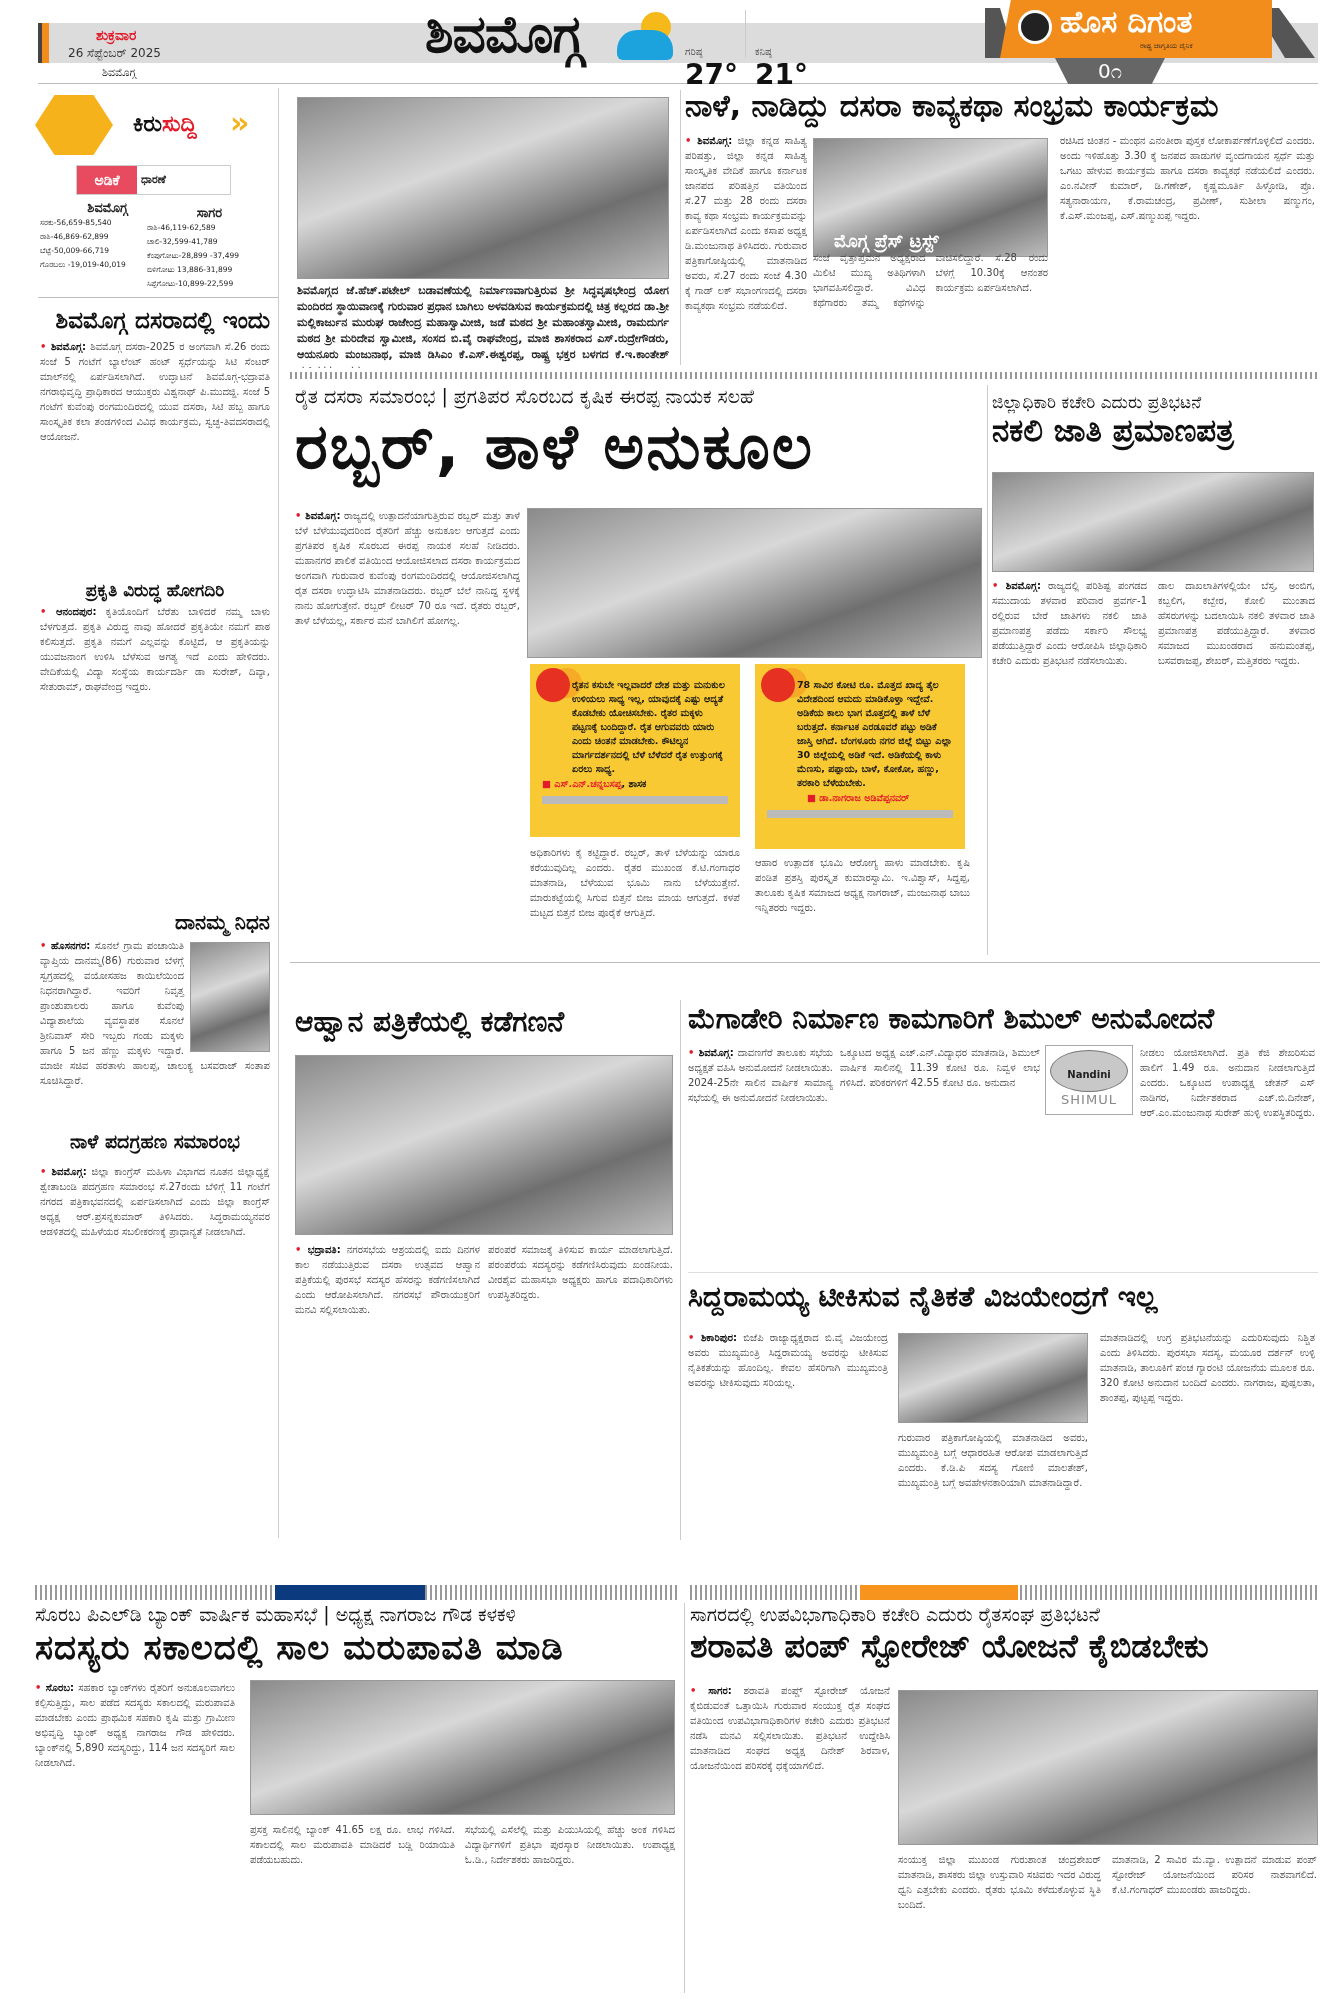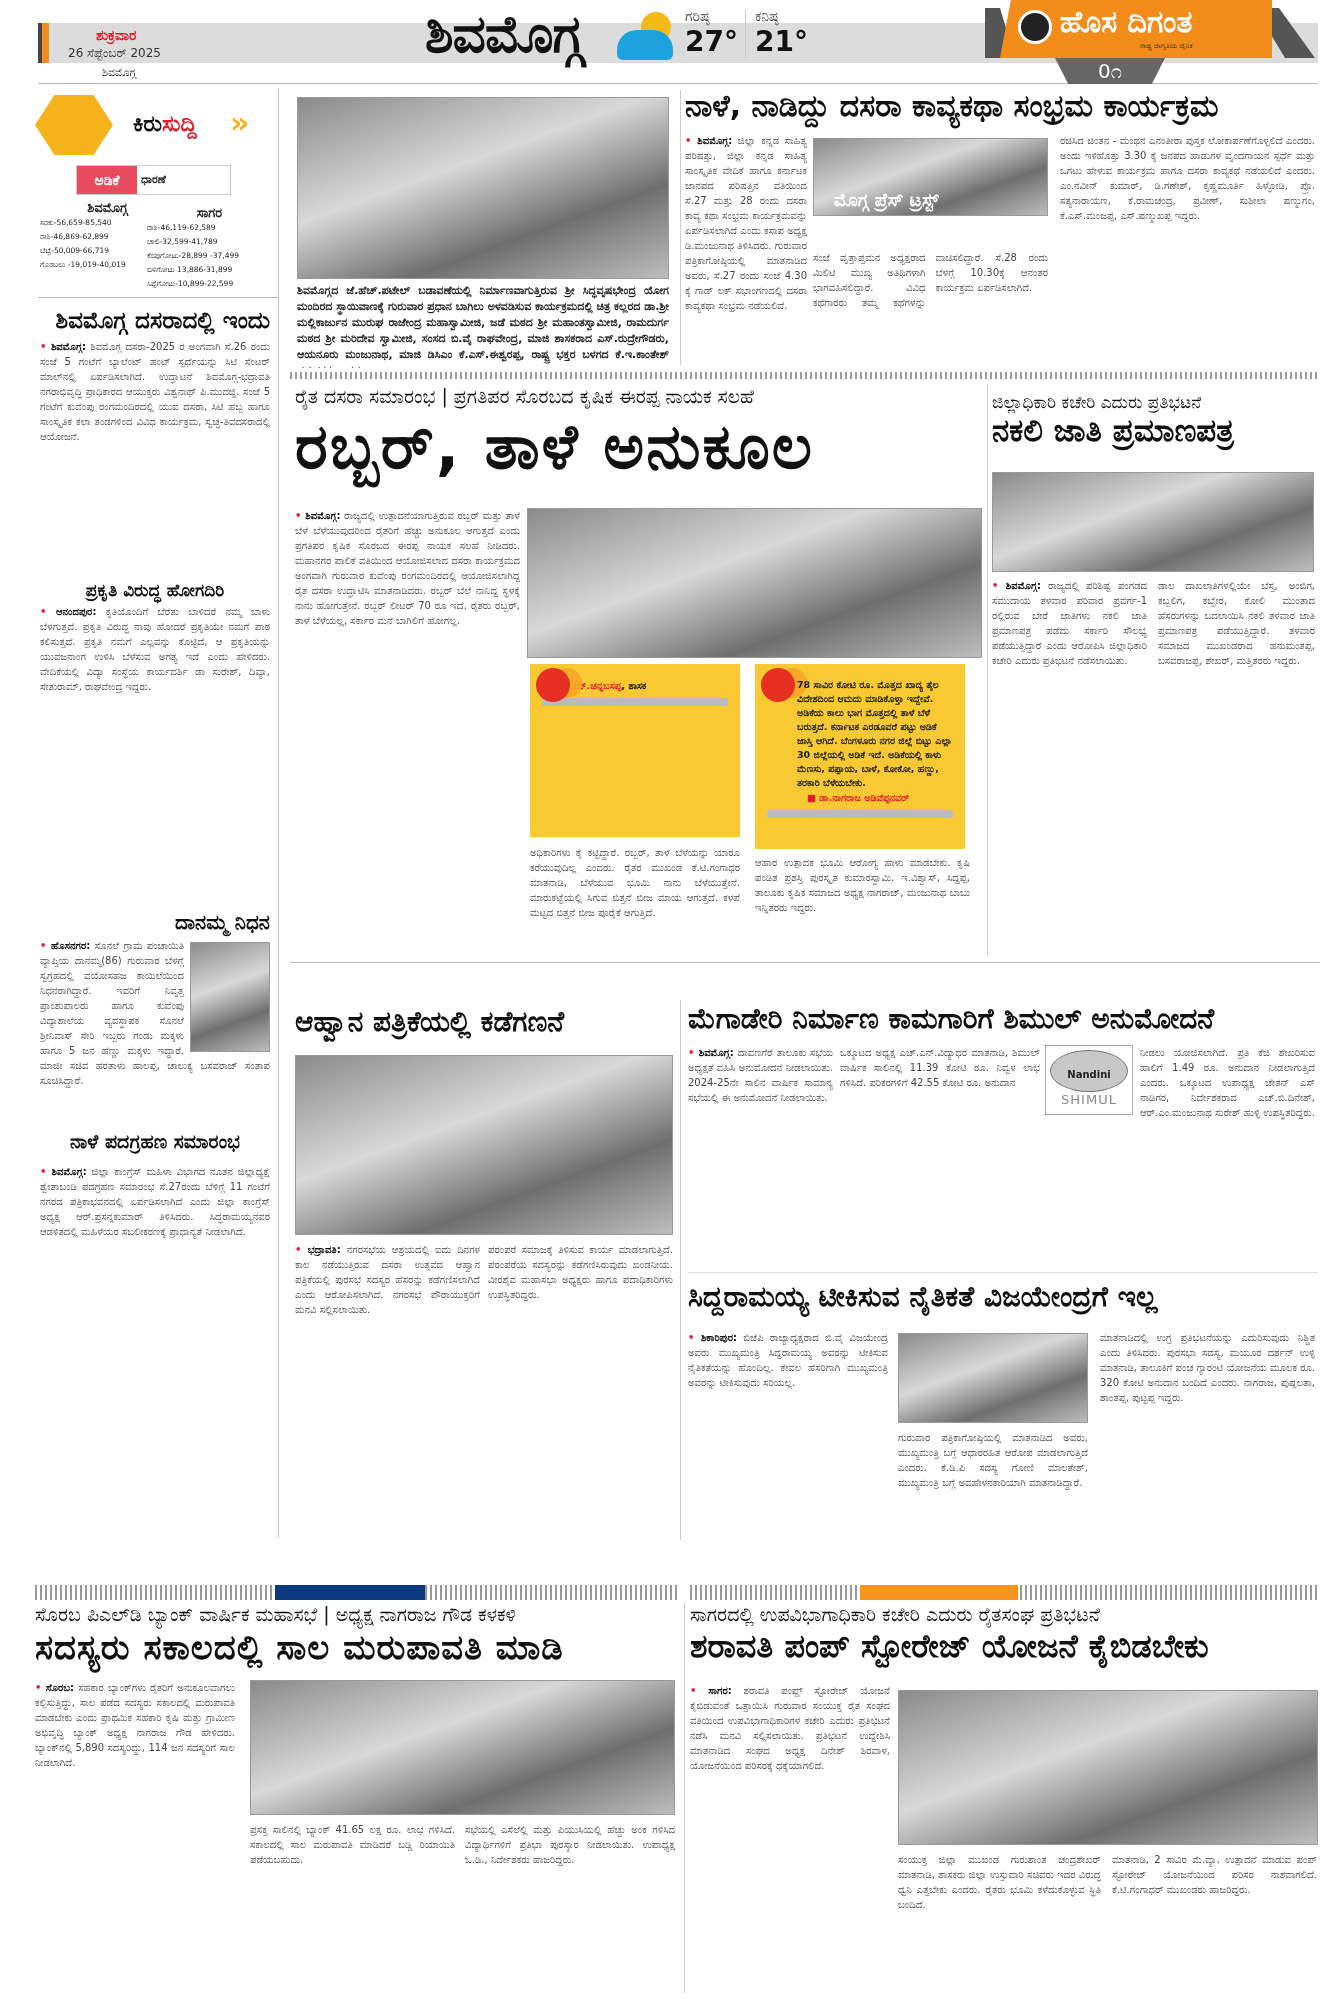--- a/index.html
+++ b/index.html
@@ -8,21 +8,21 @@
   
   .mast-band { left: 38px; top: 23px; width: 1280px; height: 40px; background: #dcdcdc; }
   .mast-bar { left: 38px; top: 23px; width: 11px; height: 40px; background: #f28c1b; border-left: 4px solid #444; }
   .day { left: 96px; top: 27px; color: #e21c2a; font-weight: bold; font-size: 14px; }
   .date { left: 68px; top: 46px; font-size: 12px; color: #333; }
   .loc { left: 102px; top: 66px; font-size: 11px; }
   .city { left: 425px; top: 3px; font-size: 52px; font-weight: bold; color: #111; letter-spacing: -1px; font-family: "DejaVu Serif", serif; }
   .weather { left: 615px; top: 8px; width: 60px; height: 55px; }
   .sun { position: absolute; left: 26px; top: 4px; width: 30px; height: 30px; border-radius: 50%; background: #f6b91a; }
   .cloud { position: absolute; left: 2px; top: 22px; width: 56px; height: 30px; border-radius: 20px 20px 6px 6px; background: #1ca3dd; }
-  .temp-label { font-size: 14px; color: #444; }
+  .temp-label { font-size: 10px; color: #444; margin-top: 38px; }
   .temp { font-size: 28px; font-weight: bold; color: #111; }
   .brand { left: 1000px; top: 0; width: 272px; height: 58px; background: #f28c1b; clip-path: polygon(4% 0,100% 0,100% 100%,0 100%); }
   .brand-title { left: 1060px; top: 4px; font-size: 30px; font-weight: bold; color: #fff; }
   .brand-sub { left: 1140px; top: 42px; font-size: 7px; color: #222; }
   .brand-logo { left: 1018px; top: 10px; width: 34px; height: 34px; border-radius: 50%; background: #222; border: 3px solid #fff; }
   .page-tab { left: 1055px; top: 58px; width: 110px; height: 26px; background: #666; clip-path: polygon(0 0,100% 0,88% 100%,12% 100%); color: #fff; font-size: 20px; text-align: center; line-height: 26px; }
   .rule { height: 1px; background: #bbb; }
   .dotrule { height: 10px; background: repeating-linear-gradient(90deg,#999 0 2px,#fff 2px 5px); }
   .vrule { width: 1px; background: #ccc; }
   .headline { font-weight: bold; color: #111; white-space: nowrap; font-family: "DejaVu Sans", sans-serif; }
@@ -133,36 +133,37 @@
   <div class="headline" style="font-size:19px;text-align:center;">ನಾಳೆ ಪದಗ್ರಹಣ ಸಮಾರಂಭ</div>
   <div class="body-txt" style="height:370px;margin-top:11px;"><span class="dateline">ಶಿವಮೊಗ್ಗ:</span> <span>ಜಿಲ್ಲಾ ಕಾಂಗ್ರೆಸ್ ಮಹಿಳಾ ವಿಭಾಗದ ನೂತನ ಜಿಲ್ಲಾಧ್ಯಕ್ಷೆ ಶ್ವೇತಾಬಂಡಿ ಪದಗ್ರಹಣ ಸಮಾರಂಭ ಸೆ.27ರಂದು ಬೆಳಿಗ್ಗೆ 11 ಗಂಟೆಗೆ ನಗರದ ಪತ್ರಿಕಾಭವನದಲ್ಲಿ ಏರ್ಪಡಿಸಲಾಗಿದೆ ಎಂದು ಜಿಲ್ಲಾ ಕಾಂಗ್ರೆಸ್ ಅಧ್ಯಕ್ಷ ಆರ್.ಪ್ರಸನ್ನಕುಮಾರ್ ತಿಳಿಸಿದರು. ಸಿದ್ಧರಾಮಯ್ಯನವರ ಆಡಳಿತದಲ್ಲಿ ಮಹಿಳೆಯರ ಸಬಲೀಕರಣಕ್ಕೆ ಪ್ರಾಧಾನ್ಯತೆ ನೀಡಲಾಗಿದೆ.</span></div>
 </div>
 
 <div class="abs photo" style="left:297px;top:97px;width:372px;height:182px;"></div>
 <div class="abs caption" style="left:297px;top:283px;width:372px;height:85px;overflow:hidden;text-align:justify;">ಶಿವಮೊಗ್ಗದ ಜೆ.ಹೆಚ್.ಪಟೇಲ್ ಬಡಾವಣೆಯಲ್ಲಿ ನಿರ್ಮಾಣವಾಗುತ್ತಿರುವ ಶ್ರೀ ಸಿದ್ಧವೃಷಭೇಂದ್ರ ಯೋಗ ಮಂದಿರದ ಸ್ಥಾಯಿವಾಣಕ್ಕೆ ಗುರುವಾರ ಪ್ರಧಾನ ಬಾಗಿಲು ಅಳವಡಿಸುವ ಕಾರ್ಯಕ್ರಮದಲ್ಲಿ ಚಿತ್ರ ಕಲ್ಲರದ ಡಾ.ಶ್ರೀ ಮಲ್ಲಿಕಾರ್ಜುನ ಮುರುಘ ರಾಜೇಂದ್ರ ಮಹಾಸ್ವಾಮೀಜಿ, ಜಡೆ ಮಠದ ಶ್ರೀ ಮಹಾಂತಸ್ವಾಮೀಜಿ, ರಾಮದುರ್ಗ ಮಠದ ಶ್ರೀ ಮರಿದೇವ ಸ್ವಾಮೀಜಿ, ಸಂಸದ ಬಿ.ವೈ ರಾಘವೇಂದ್ರ, ಮಾಜಿ ಶಾಸಕರಾದ ಎಸ್.ರುದ್ರೇಗೌಡರು, ಆಯನೂರು ಮಂಜುನಾಥ, ಮಾಜಿ ಡಿಸಿಎಂ ಕೆ.ಎಸ್.ಈಶ್ವರಪ್ಪ, ರಾಷ್ಟ್ರ ಭಕ್ತರ ಬಳಗದ ಕೆ.ಇ.ಕಾಂತೇಶ್ ಮತ್ತಿತರರು ಇದ್ದರು.</div>
 <div class="abs vrule" style="left:680px;top:90px;height:275px;"></div>
 
 <div class="abs headline" style="left:685px;top:88px;font-size:30px;">ನಾಳೆ, ನಾಡಿದ್ದು ದಸರಾ ಕಾವ್ಯಕಥಾ ಸಂಭ್ರಮ ಕಾರ್ಯಕ್ರಮ</div>
 <div class="abs body-txt" style="left:685px;top:133px;width:122px;height:232px;"><span class="dateline">ಶಿವಮೊಗ್ಗ:</span> <span>ಜಿಲ್ಲಾ ಕನ್ನಡ ಸಾಹಿತ್ಯ ಪರಿಷತ್ತು, ಜಿಲ್ಲಾ ಕನ್ನಡ ಸಾಹಿತ್ಯ ಸಾಂಸ್ಕೃತಿಕ ವೇದಿಕೆ ಹಾಗೂ ಕರ್ನಾಟಕ ಜಾನಪದ ಪರಿಷತ್ತಿನ ವತಿಯಿಂದ ಸೆ.27 ಮತ್ತು 28 ರಂದು ದಸರಾ ಕಾವ್ಯ ಕಥಾ ಸಂಭ್ರಮ ಕಾರ್ಯಕ್ರಮವನ್ನು ಏರ್ಪಡಿಸಲಾಗಿದೆ ಎಂದು ಕಸಾಪ ಅಧ್ಯಕ್ಷ ಡಿ.ಮಂಜುನಾಥ ತಿಳಿಸಿದರು. ಗುರುವಾರ ಪತ್ರಿಕಾಗೋಷ್ಠಿಯಲ್ಲಿ ಮಾತನಾಡಿದ ಅವರು, ಸೆ.27 ರಂದು ಸಂಜೆ 4.30 ಕ್ಕೆ ಗಾಡ್ ಲಕ್ ಸಭಾಂಗಣದಲ್ಲಿ ದಸರಾ ಕಾವ್ಯಕಥಾ ಸಂಭ್ರಮ ನಡೆಯಲಿದೆ.</span></div>
-<div class="abs photo" style="left:813px;top:138px;width:235px;height:78px;">
+<div class="abs photo" style="left:813px;top:138px;width:235px;height:119px;">
   <div style="position:absolute;left:20px;bottom:4px;color:#fff;font-weight:bold;font-size:18px;">ಮೊಗ್ಗ ಪ್ರೆಸ್ ಟ್ರಸ್ಟ್</div>
 </div>
 <div class="abs body-txt" style="left:813px;top:250px;width:235px;height:115px;column-count:2;column-gap:10px;">ಸಂಜೆ ವೃತ್ತಾಪ್ತಮನ ಅಧ್ಯಕ್ಷರಾದ ಮಿಲಿಟಿ ಮುಖ್ಯ ಅತಿಥಿಗಳಾಗಿ ಭಾಗವಹಿಸಲಿದ್ದಾರೆ. ವಿವಿಧ ಕಥೆಗಾರರು ತಮ್ಮ ಕಥೆಗಳನ್ನು ವಾಚಿಸಲಿದ್ದಾರೆ. ಸೆ.28 ರಂದು ಬೆಳಗ್ಗೆ 10.30ಕ್ಕೆ ಆನಂತರ ಕಾರ್ಯಕ್ರಮ ಏರ್ಪಡಿಸಲಾಗಿದೆ.</div>
 <div class="abs body-txt" style="left:1060px;top:133px;width:255px;height:232px;">ರಚಿಸಿದ ಚಿಂತನ - ಮಂಥನ ಎನಂತೀರಾ ಪುಸ್ತಕ ಲೋಕಾರ್ಪಣೆಗೊಳ್ಳಲಿದೆ ಎಂದರು. ಅಂದು ಇಳಿಹೊತ್ತು 3.30 ಕ್ಕೆ ಜನಪದ ಹಾಡುಗಳ ವೃಂದಗಾಯನ ಸ್ಪರ್ಧೆ ಮತ್ತು ಒಗಟು ಹೇಳುವ ಕಾರ್ಯಕ್ರಮ ಹಾಗೂ ದಸರಾ ಕಾವ್ಯಕಥೆ ನಡೆಯಲಿದೆ ಎಂದರು. ಎಂ.ನವೀನ್ ಕುಮಾರ್, ಡಿ.ಗಣೇಶ್, ಕೃಷ್ಣಮೂರ್ತಿ ಹಿಳ್ಳೋಡಿ, ಪ್ರೊ. ಸತ್ಯನಾರಾಯಣ, ಕೆ.ರಾಮಚಂದ್ರ, ಪ್ರವೀಣ್, ಸುಶೀಲಾ ಷಣ್ಮುಗಂ, ಕೆ.ಎಸ್.ಮಂಜಪ್ಪ, ಎಸ್.ಷಣ್ಮುಖಪ್ಪ ಇದ್ದರು.</div>
 
 <div class="abs dotrule" style="left:290px;top:372px;width:1030px;height:7px;"></div>
 
 <div class="abs kicker" style="left:295px;top:385px;font-size:19px;">ರೈತ ದಸರಾ ಸಮಾರಂಭ | ಪ್ರಗತಿಪರ ಸೊರಬದ ಕೃಷಿಕ ಈರಪ್ಪ ನಾಯಕ ಸಲಹೆ</div>
 <div class="abs headline" style="left:295px;top:410px;font-size:62px;letter-spacing:2px;">ರಬ್ಬರ್, ತಾಳೆ ಅನುಕೂಲ</div>
 <div class="abs body-txt" style="left:295px;top:508px;width:225px;height:445px;"><span class="dateline">ಶಿವಮೊಗ್ಗ:</span> <span>ರಾಜ್ಯದಲ್ಲಿ ಉತ್ಪಾದನೆಯಾಗುತ್ತಿರುವ ರಬ್ಬರ್ ಮತ್ತು ತಾಳೆ ಬೆಳೆ ಬೆಳೆಯುವುದರಿಂದ ರೈತರಿಗೆ ಹೆಚ್ಚು ಅನುಕೂಲ ಆಗುತ್ತದೆ ಎಂದು ಪ್ರಗತಿಪರ ಕೃಷಿಕ ಸೊರಬದ ಈರಪ್ಪ ನಾಯಕ ಸಲಹೆ ನೀಡಿದರು. ಮಹಾನಗರ ಪಾಲಿಕೆ ವತಿಯಿಂದ ಆಯೋಜಿಸಲಾದ ದಸರಾ ಕಾರ್ಯಕ್ರಮದ ಅಂಗವಾಗಿ ಗುರುವಾರ ಕುವೆಂಪು ರಂಗಮಂದಿರದಲ್ಲಿ ಆಯೋಜಿಸಲಾಗಿದ್ದ ರೈತ ದಸರಾ ಉದ್ಘಾಟಿಸಿ ಮಾತನಾಡಿದರು. ರಬ್ಬರ್ ಬೆಲೆ ನಾನಿದ್ದ ಸ್ಥಳಕ್ಕೆ ನಾನು ಹೋಗುತ್ತೇನೆ. ರಬ್ಬರ್ ಲೀಟರ್ 70 ರೂ ಇದೆ. ರೈತರು ರಬ್ಬರ್, ತಾಳೆ ಬೆಳೆಯಲ್ಲ, ಸರ್ಕಾರ ಮನೆ ಬಾಗಿಲಿಗೆ ಹೋಗಲ್ಲ.</span></div>
 <div class="abs photo" style="left:527px;top:508px;width:455px;height:150px;"></div>
 
 <div class="abs quote-box" style="left:530px;top:664px;width:210px;height:173px;">
   <div class="quote-mark2"></div>
     <div class="quote-mark"></div>
+  <div class="quote-text" style="position:relative;padding-left:30px;font-size:9.5px;line-height:14px;">ರೈತನ ಕಸುಬೇ ಇಲ್ಲವಾದರೆ ದೇಶ ಮತ್ತು ಮನುಕುಲ ಉಳಿಯಲು ಸಾಧ್ಯ ಇಲ್ಲ, ಯಾವುದಕ್ಕೆ ಎಷ್ಟು ಆದ್ಯತೆ ಕೊಡಬೇಕು ಯೋಚಿಸಬೇಕು. ರೈತರ ಮಕ್ಕಳು ಪಟ್ಟಣಕ್ಕೆ ಬಂದಿದ್ದಾರೆ. ರೈತ ಆಗುವವರು ಯಾರು ಎಂದು ಚಿಂತನೆ ಮಾಡಬೇಕು. ಕೌಟಿಲ್ಯನ ಮಾರ್ಗದರ್ಶನದಲ್ಲಿ ಬೆಳೆ ಬೆಳೆದರೆ ರೈತ ಉತ್ತುಂಗಕ್ಕೆ ಏರಲು ಸಾಧ್ಯ.</div>
   <div class="quote-src" style="font-size:9.5px;">■ <span>ಎಸ್.ಎನ್.ಚನ್ನಬಸಪ್ಪ</span><span style="color:#111;">, ಶಾಸಕ</span></div>
   <div class="quote-bar"></div>
 </div>
 <div class="abs quote-box" style="left:755px;top:664px;width:210px;height:185px;">
   <div class="quote-mark2"></div>
     <div class="quote-mark"></div>
   <div class="quote-text" style="position:relative;padding-left:30px;font-size:9.5px;line-height:14px;">78 ಸಾವಿರ ಕೋಟಿ ರೂ. ಮೊತ್ತದ ಖಾದ್ಯ ತೈಲ ವಿದೇಶದಿಂದ ಆಮದು ಮಾಡಿಕೊಳ್ತಾ ಇದ್ದೇವೆ. ಅಡಿಕೆಯ ಕಾಲು ಭಾಗ ಮೊತ್ತದಲ್ಲಿ ತಾಳೆ ಬೆಳೆ ಬರುತ್ತದೆ. ಕರ್ನಾಟಕ ಎರಡೂವರೆ ಪಟ್ಟು ಅಡಿಕೆ ಜಾಸ್ತಿ ಆಗಿದೆ. ಬೆಂಗಳೂರು ನಗರ ಜಿಲ್ಲೆ ಬಿಟ್ಟು ಎಲ್ಲಾ 30 ಜಿಲ್ಲೆಯಲ್ಲಿ ಅಡಿಕೆ ಇದೆ. ಅಡಿಕೆಯಲ್ಲಿ ಕಾಳು ಮೆಣಸು, ಪಪ್ಪಾಯ, ಬಾಳೆ, ಕೋಕೋ, ಹಣ್ಣು, ತರಕಾರಿ ಬೆಳೆಯಬೇಕು.</div>
   <div class="quote-src" style="font-size:9.5px;margin-left:40px;">■ <span>ಡಾ.ನಾಗರಾಜ ಅಡಿವೆಪ್ಪನವರ್</span></div>
   <div class="quote-bar"></div>
 </div>

